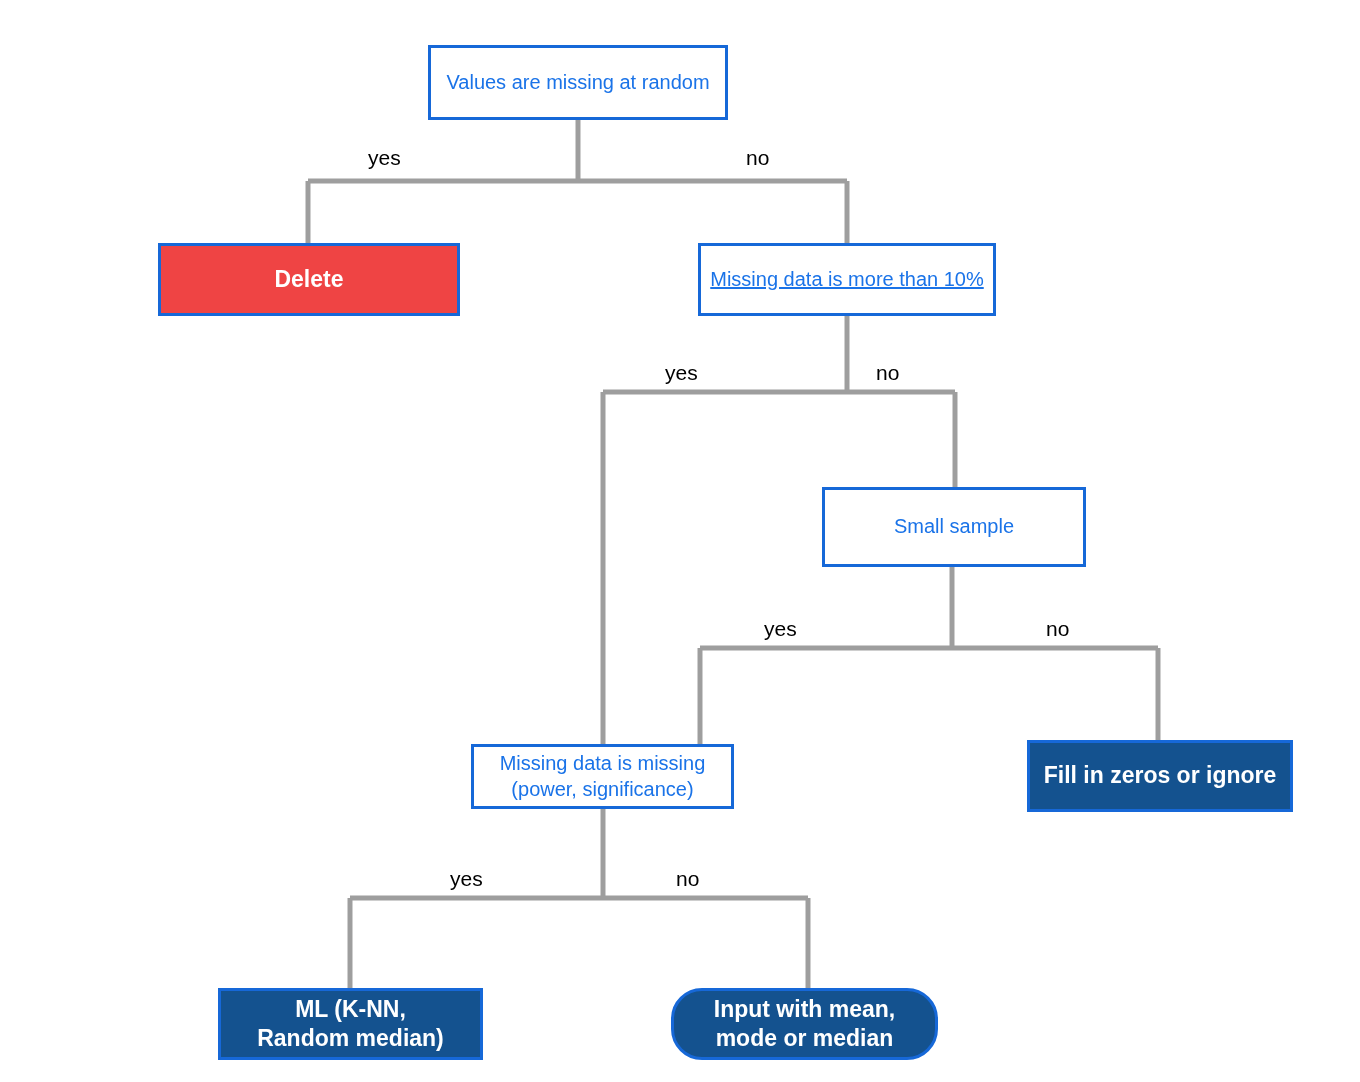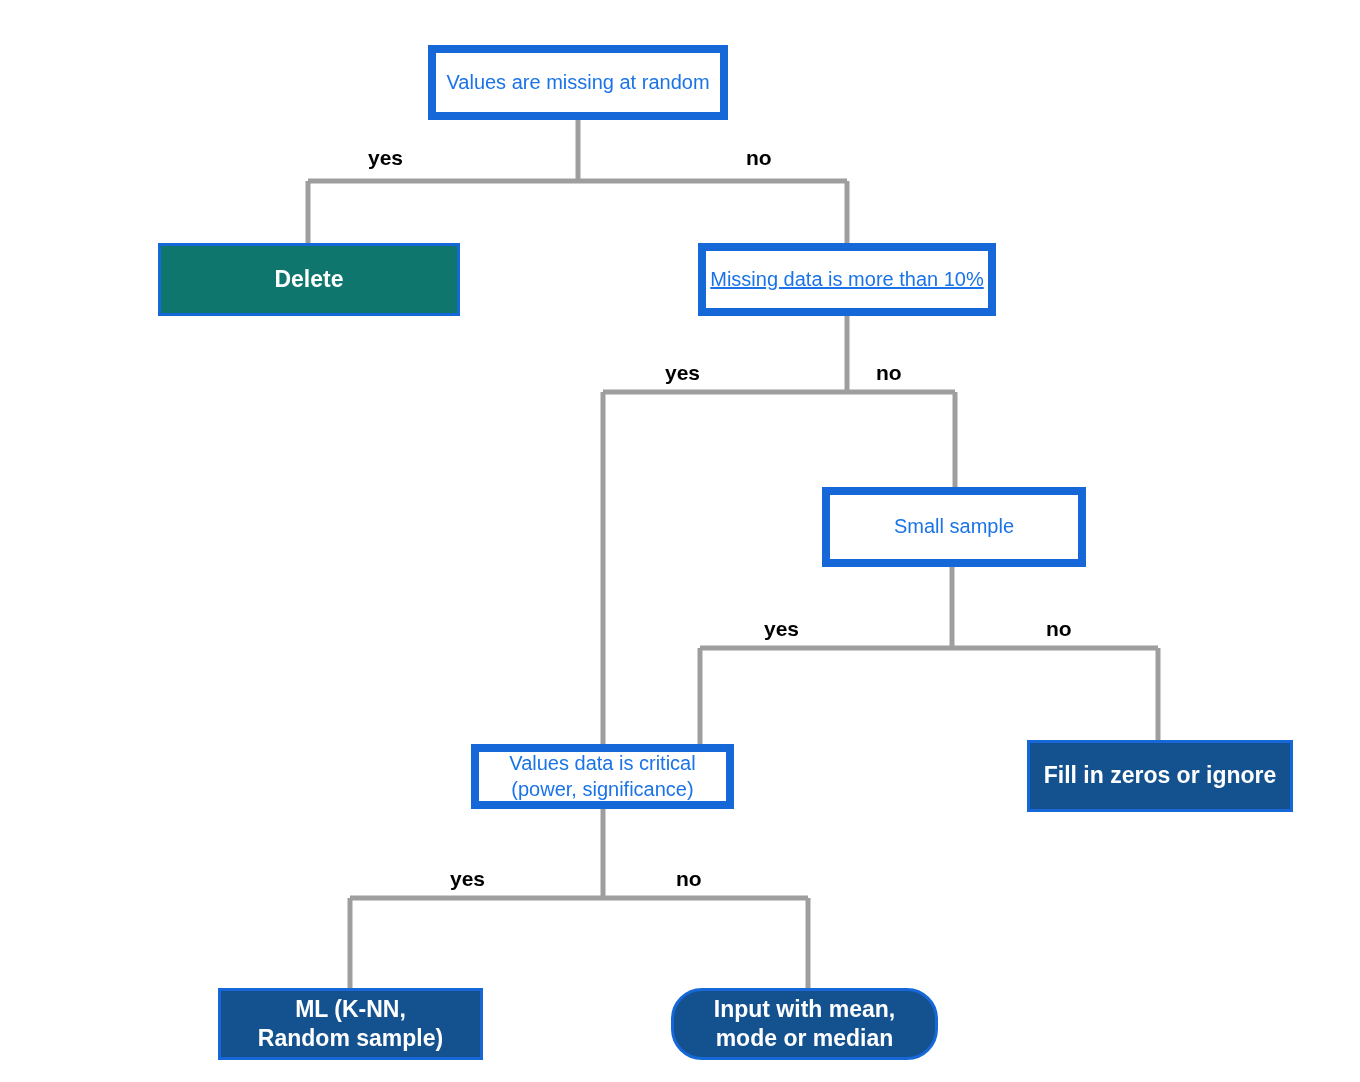--- a/index.html
+++ b/index.html
@@ -22,37 +22,37 @@
     box-sizing: border-box;
     display: flex;
     align-items: center;
     justify-content: center;
     text-align: center;
     line-height: 1.28;
     white-space: pre-line;
   }
   .node-decision {
     background: #ffffff;
-    border: 8px solid #14b8a6;
+    border: 3px solid #14b8a6;
     color: #1a73e8;
     font-size: 20px;
     font-weight: 400;
   }
   .node-terminal {
     background: #14528f;
     border: 3px solid #1668d8;
     color: #ffffff;
     font-size: 23px;
     font-weight: bold;
   }
   .edge-label {
     position: absolute;
     color: #000000;
     font-size: 21px;
-    font-weight: bold;
+    font-weight: normal;
     line-height: 1;
     white-space: nowrap;
   }
   svg.links {
     position: absolute;
     left: 0;
     top: 0;
     width: 1360px;
     height: 1082px;
     pointer-events: none;
@@ -81,28 +81,28 @@
       <path d="M 700 648 L 1158 648" stroke="#9e9e9e"></path>
       <path d="M 700 648 L 700 744" stroke="#9e9e9e"></path>
       <path d="M 1158 648 L 1158 740" stroke="#9e9e9e"></path>
       <path d="M 603 809 L 603 898" stroke="#9e9e9e"></path>
       <path d="M 350 898 L 808 898" stroke="#9e9e9e"></path>
       <path d="M 350 898 L 350 988" stroke="#9e9e9e"></path>
       <path d="M 808 898 L 808 988" stroke="#9e9e9e"></path>
     </svg>
   <div id="nodes-layer">
       <div class="node node-decision" style="left: 428px; top: 45px; width: 300px; height: 75px; color: rgb(26, 115, 232); border-color: rgb(22, 104, 216);">Values are missing at random</div>
-      <div class="node node-terminal" style="left: 158px; top: 243px; width: 302px; height: 73px; background: #0f766e; color: rgb(255, 255, 255); border-color: rgb(22, 104, 216);">Delete</div>
+      <div class="node node-terminal" style="left: 158px; top: 243px; width: 302px; height: 73px; background: #ef4444; color: rgb(255, 255, 255); border-color: rgb(22, 104, 216);">Delete</div>
       <div class="node node-decision" style="left: 698px; top: 243px; width: 298px; height: 73px; color: rgb(26, 115, 232); border-color: rgb(22, 104, 216); text-decoration: underline;">Missing data is more than 10%</div>
       <div class="node node-decision" style="left: 822px; top: 487px; width: 264px; height: 80px; color: rgb(26, 115, 232); border-color: rgb(22, 104, 216);">Small sample</div>
-      <div class="node node-decision" style="left: 471px; top: 744px; width: 263px; height: 65px; color: rgb(26, 115, 232); border-color: rgb(22, 104, 216);">Values data is critical
+      <div class="node node-decision" style="left: 471px; top: 744px; width: 263px; height: 65px; color: rgb(26, 115, 232); border-color: rgb(22, 104, 216);">Missing data is missing
 (power,  significance)</div>
       <div class="node node-terminal" style="left: 1027px; top: 740px; width: 266px; height: 72px; background: rgb(20, 82, 143); color: rgb(255, 255, 255); border-color: rgb(22, 104, 216);">Fill in zeros or ignore</div>
       <div class="node node-terminal" style="left: 218px; top: 988px; width: 265px; height: 72px; background: rgb(20, 82, 143); color: rgb(255, 255, 255); border-color: rgb(22, 104, 216);">ML (K-NN,
-Random sample)</div>
+Random median)</div>
       <div class="node node-terminal" style="left: 671px; top: 988px; width: 267px; height: 72px; background: rgb(20, 82, 143); color: rgb(255, 255, 255); border-color: rgb(22, 104, 216); border-radius: 31px;">Input with mean,
 mode or  median</div>
     </div>
   <div id="labels-layer">
       <div class="edge-label" style="left: 368px; top: 147px; color: rgb(0, 0, 0);">yes</div>
       <div class="edge-label" style="left: 746px; top: 147px; color: rgb(0, 0, 0);">no</div>
       <div class="edge-label" style="left: 665px; top: 362px; color: rgb(0, 0, 0);">yes</div>
       <div class="edge-label" style="left: 876px; top: 362px; color: rgb(0, 0, 0);">no</div>
       <div class="edge-label" style="left: 764px; top: 618px; color: rgb(0, 0, 0);">yes</div>
       <div class="edge-label" style="left: 1046px; top: 618px; color: rgb(0, 0, 0);">no</div>

